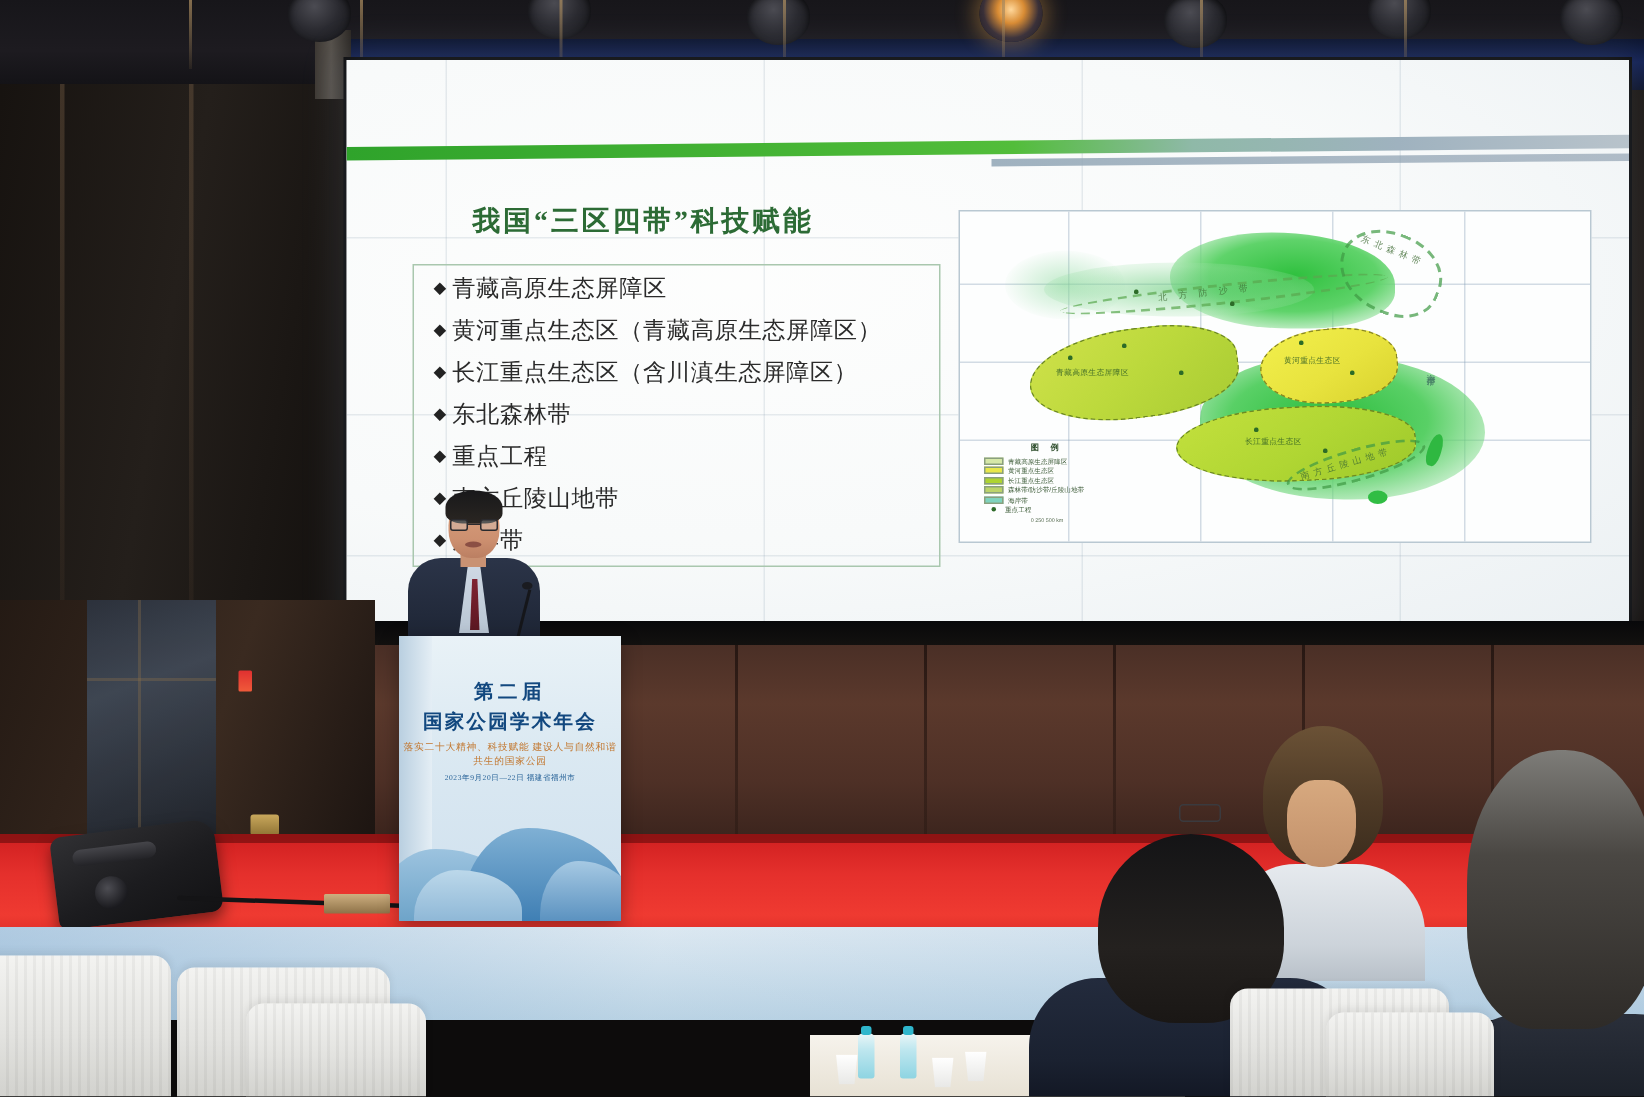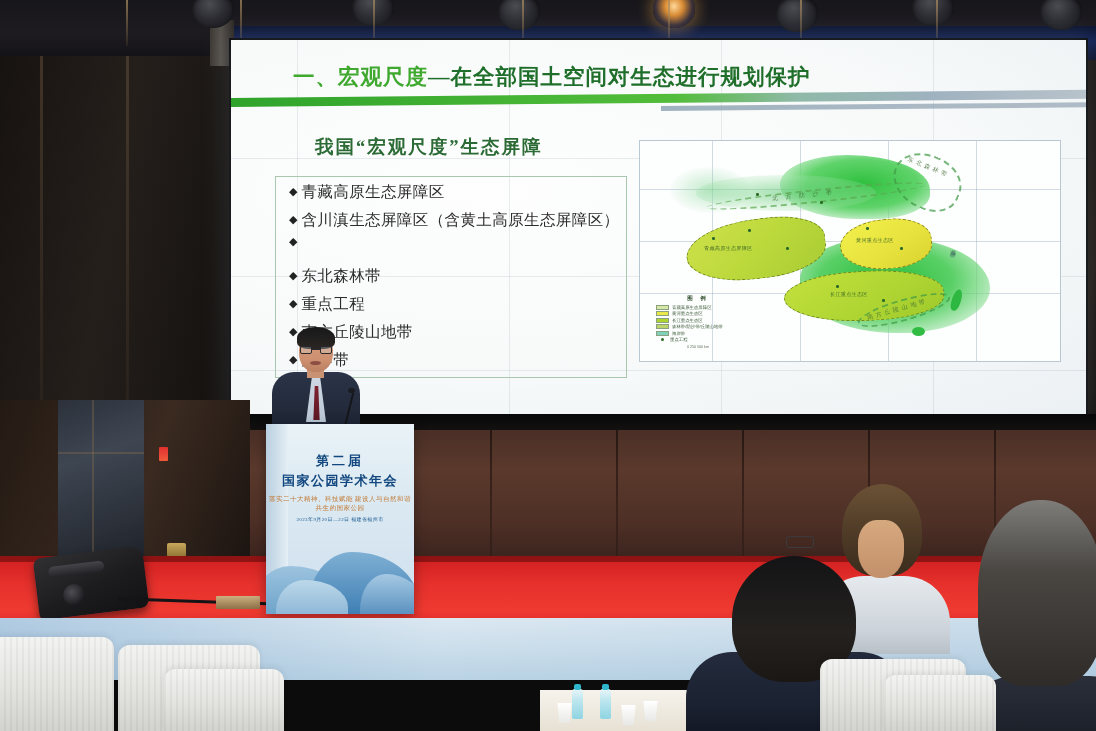--- a/index.html
+++ b/index.html
@@ -381,40 +381,38 @@
     <div class="screen-glow"></div>
 
     <div class="screen-seam-v" style="left:66px"></div>
     <div class="screen-seam-v" style="left:278px"></div>
     <div class="screen-seam-v" style="left:490px"></div>
     <div class="screen-seam-v" style="left:702px"></div>
     <div class="screen-seam-h" style="top:118px"></div>
     <div class="screen-seam-h" style="top:236px"></div>
     <div class="screen-seam-h" style="top:330px"></div>
 
-    <div class="slide-title">
-      <span class="t-green">一、宏观尺度</span><span class="t-dgreen">—在全部国土空间对生态进行规划保护</span>
-    </div>
     <div class="title-rule"></div>
     <div class="title-rule-shadow"></div>
 
-    <div class="subhead">我国“宏观尺度”生态屏障</div>
+    <div class="subhead">我国“三区四带”科技赋能</div>
 
     <div class="bullet-box"></div>
     <div class="bullet-list">
       <div class="bullet-row">
         <span class="bullet-mark">◆</span>
         <span class="bullet-text">青藏高原生态屏障区</span>
       </div>
       <div class="bullet-row">
         <span class="bullet-mark">◆</span>
-        <span class="bullet-text">含川滇生态屏障区（含黄土高原生态屏障区）</span>
+        <span class="bullet-text">黄河重点生态区（青藏高原生态屏障区）</span>
       </div>
       <div class="bullet-row">
         <span class="bullet-mark">◆</span>
+        <span class="bullet-text">长江重点生态区（含川滇生态屏障区）</span>
       </div>
       <div class="bullet-row">
         <span class="bullet-mark">◆</span>
         <span class="bullet-text">东北森林带</span>
       </div>
       <div class="bullet-row">
         <span class="bullet-mark">◆</span>
         <span class="bullet-text">重点工程</span>
       </div>
       <div class="bullet-row">

